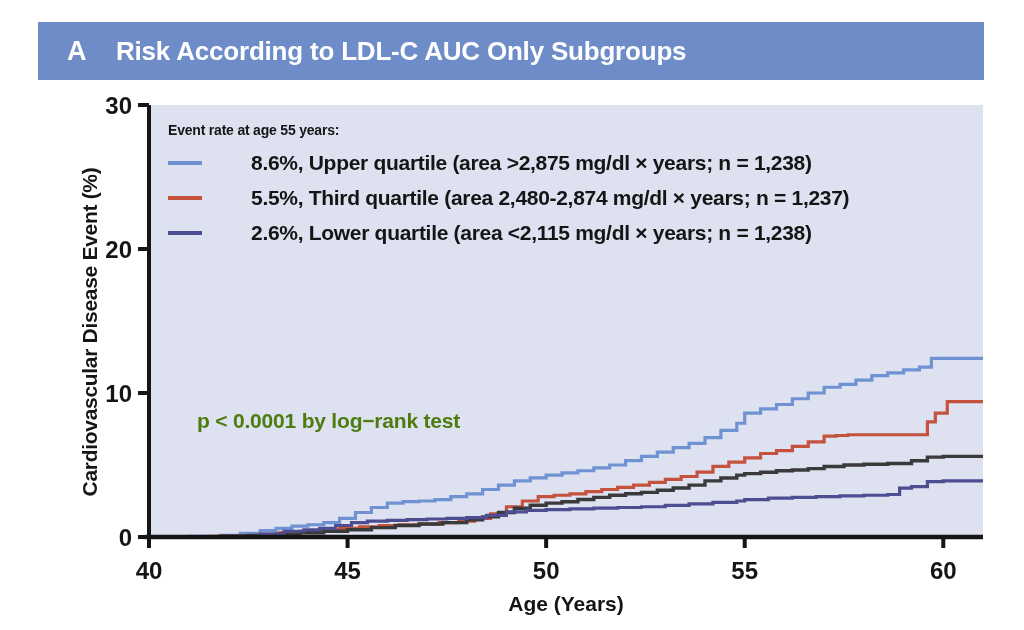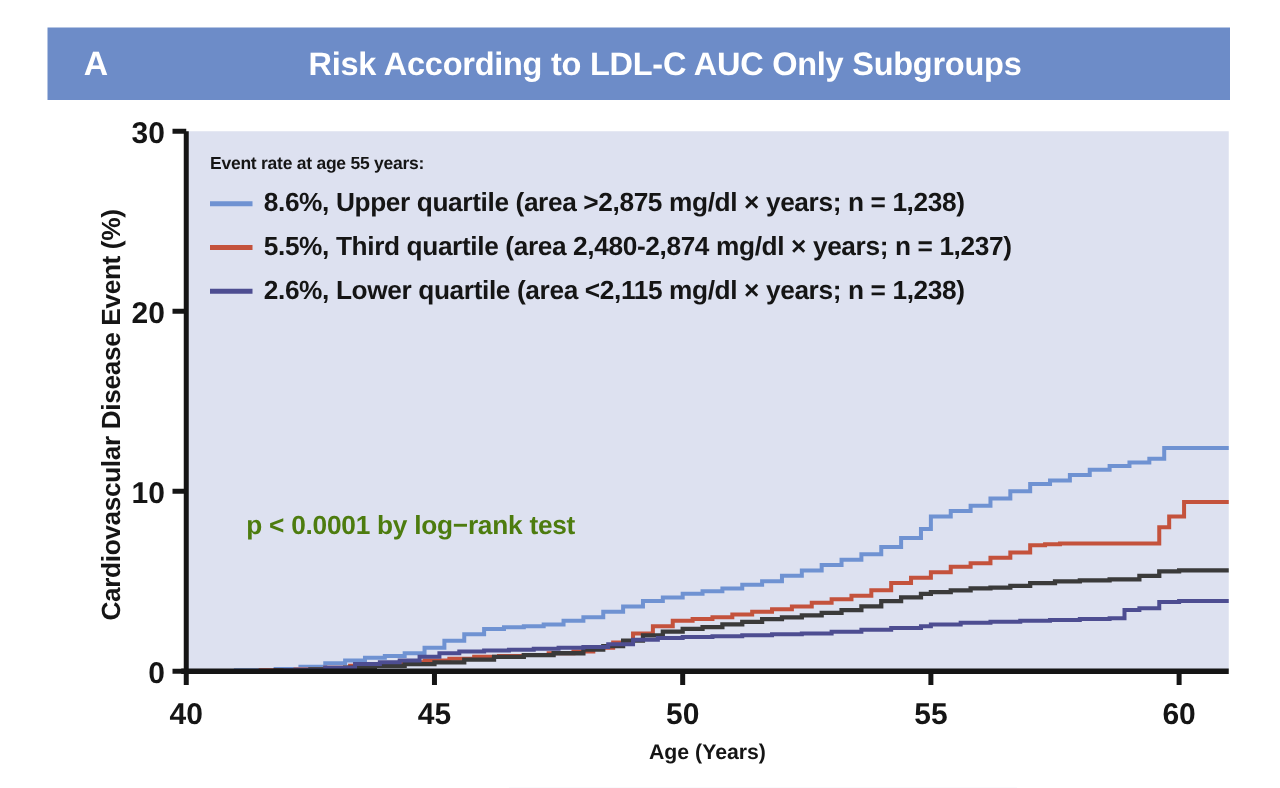--- a/index.html
+++ b/index.html
@@ -31,21 +31,20 @@
   #panel-letter {
     width: 78px;
     text-align: center;
     color: #ffffff;
     font-size: 27px;
     font-weight: bold;
     letter-spacing: 0.5px;
   }
   #banner-title {
     flex: 1;
-    text-align: center;
     color: #ffffff;
     font-size: 26px;
     font-weight: bold;
     letter-spacing: -0.2px;
     padding-right: 36px;
   }
 
   
   #ylabel {
     position: absolute;
@@ -61,21 +60,21 @@
     letter-spacing: -0.3px;
   }
 
   
   #xlabel {
     position: absolute;
     left: 149px;
     top: 592px;
     width: 834px;
     text-align: center;
-    font-size: 17px;
+    font-size: 21px;
     font-weight: bold;
     color: #151515;
   }
 
   
   #plot-wrap {
     position: absolute;
     left: 0; top: 0;
     width: 1024px; height: 630px;
   }
@@ -99,20 +98,21 @@
     font-size: 14px;
     font-weight: bold;
     color: #151515;
     margin-bottom: 7px;
     letter-spacing: -0.2px;
   }
   .legend-row {
     display: flex;
     align-items: center;
     height: 35px;
+    gap: 40px;
   }
   .legend-swatch {
     width: 34px;
     height: 4px;
     flex: 0 0 34px;
     margin-right: 9px;
   }
   .legend-text {
     font-size: 21px;
     font-weight: bold;

